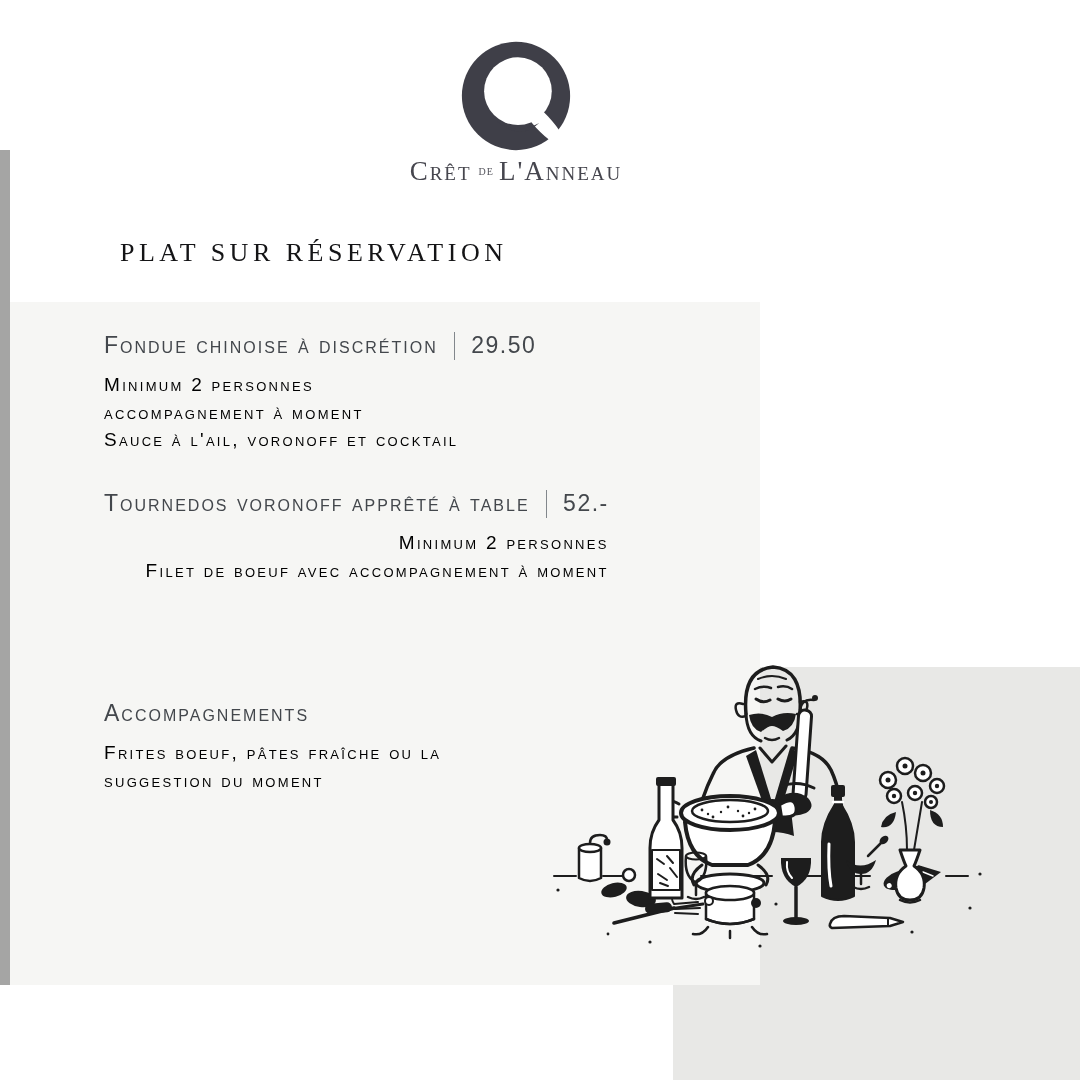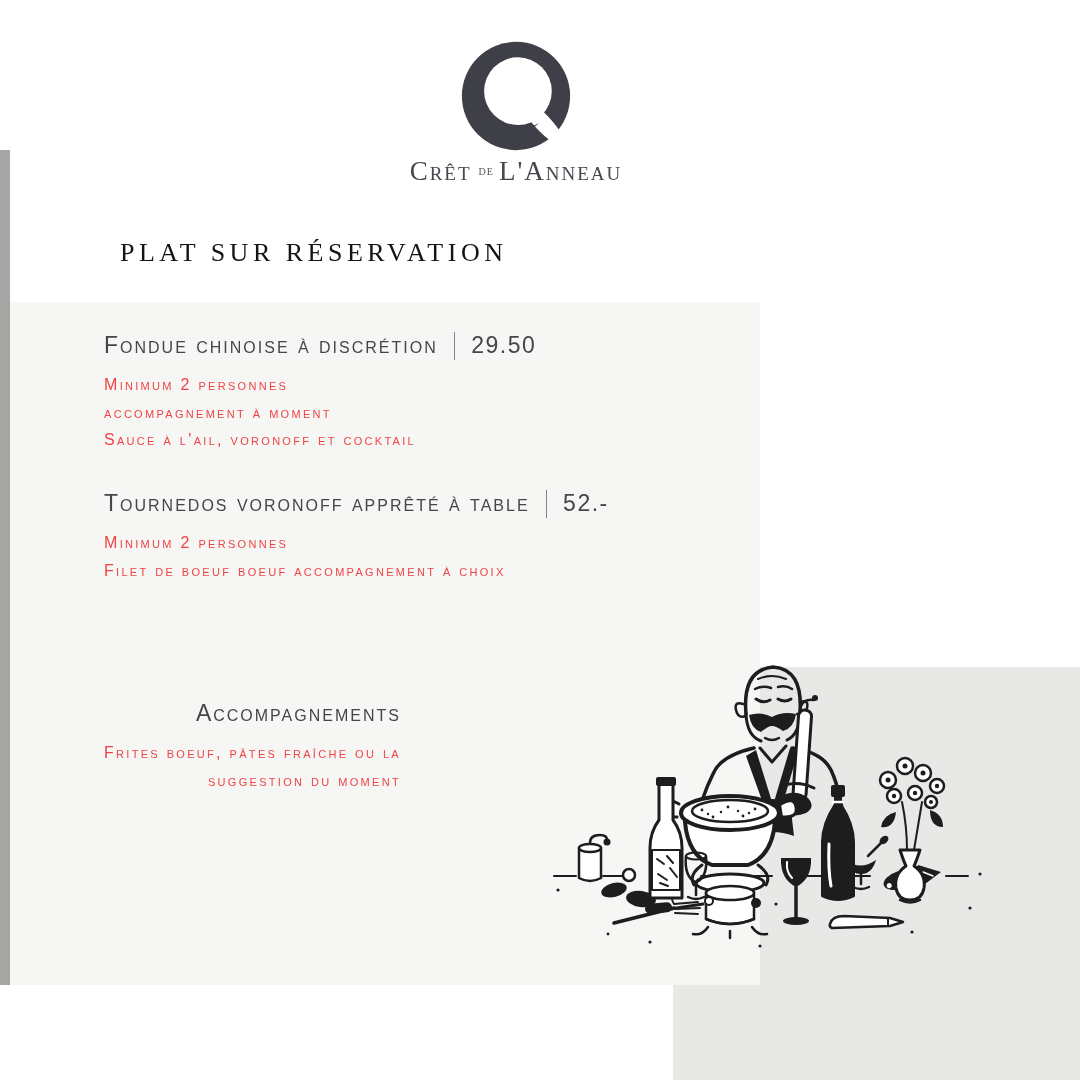--- a/index.html
+++ b/index.html
@@ -18,28 +18,28 @@
               font-size:27px;letter-spacing:2px;color:#46464e;}
   .brand-name .mid{font-size:14px;vertical-align:0.34em;letter-spacing:1px;margin:0 5px 0 7px;color:#55555d;}
 
   
   .heading{position:absolute;left:112px;top:224px;margin:8px;font-family:"Liberation Serif",serif;
            font-size:26px;font-weight:400;letter-spacing:4.5px;color:#141416;line-height:42px;}
 
   
   .item{position:absolute;left:104px;}
   .item-1{top:330px;}
-  .item-2{top:488px;}
-  .item-3{top:698px;text-align:right;}
+  .item-2{top:488px;text-align:right;}
+  .item-3{top:698px;}
   .item-title{font-size:23px;font-variant:small-caps;letter-spacing:2px;color:#43474c;line-height:30px;white-space:nowrap;}
   .item-title .pr{letter-spacing:1.5px;}
   .divider{display:inline-block;width:1.5px;height:28px;background:#82878c;vertical-align:-7px;margin:0 16px;}
   .details{margin-top:11px;}
-  .detail{margin:0;font-size:16px;font-variant:small-caps;letter-spacing:2.3px;line-height:27.5px;
-          color:#ef4444;white-space:nowrap;}
+  .detail{margin:0;font-size:19px;font-variant:small-caps;letter-spacing:2.3px;line-height:27.5px;
+          color:#000000;white-space:nowrap;}
 
   
   .illus{position:absolute;left:550px;top:652px;}
 </style>
 </head>
 <body>
 
 <div class="canvas">
 
   <div class="side-strip"></div>
@@ -70,21 +70,21 @@
       <p class="detail">Sauce à l'ail, voronoff et cocktail</p>
     </div>
   </section>
 
   <section class="item item-2">
     <div class="item-title">
       <span class="nm">Tournedos voronoff apprêté à table</span><span class="divider"></span><span class="pr">52.-</span>
     </div>
     <div class="details">
       <p class="detail">Minimum 2 personnes</p>
-      <p class="detail">Filet de boeuf boeuf accompagnement à choix</p>
+      <p class="detail">Filet de boeuf avec accompagnement à moment</p>
     </div>
   </section>
 
   <section class="item item-3">
     <div class="item-title">
       <span class="nm">Accompagnements</span>
     </div>
     <div class="details">
       <p class="detail">Frites boeuf, pâtes fraîche ou la</p>
       <p class="detail">suggestion du moment</p>

